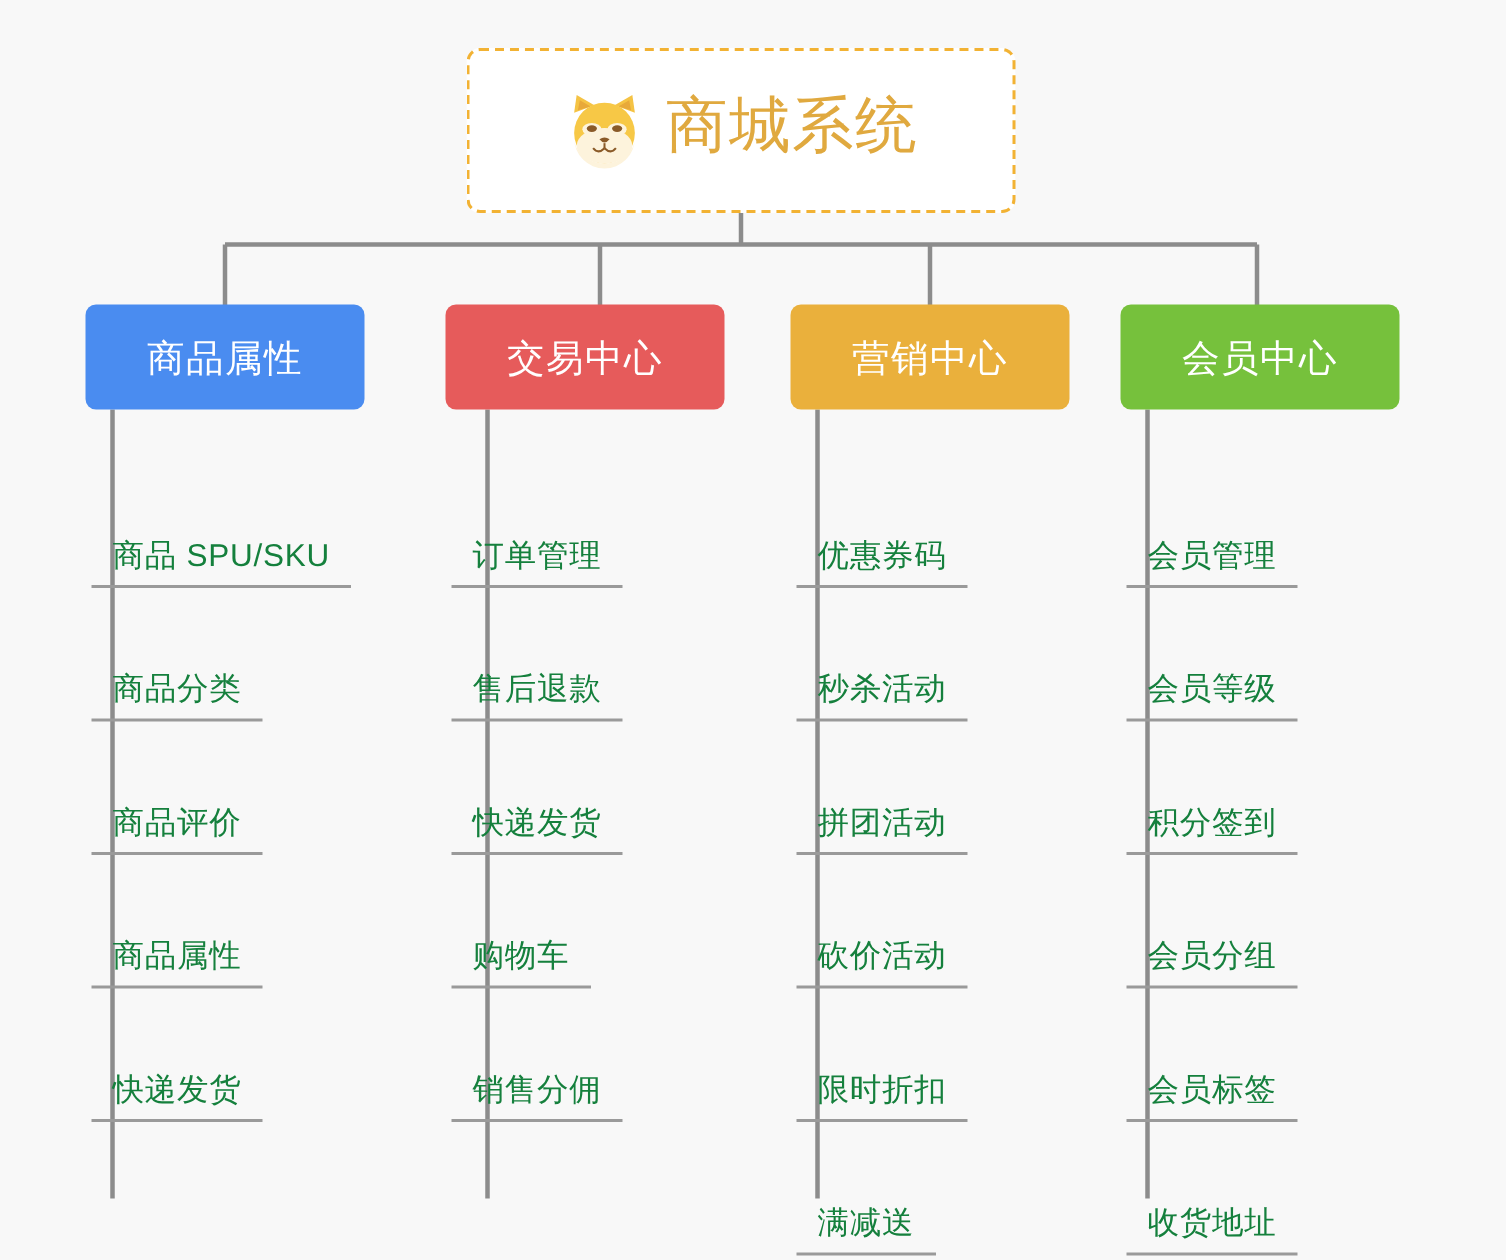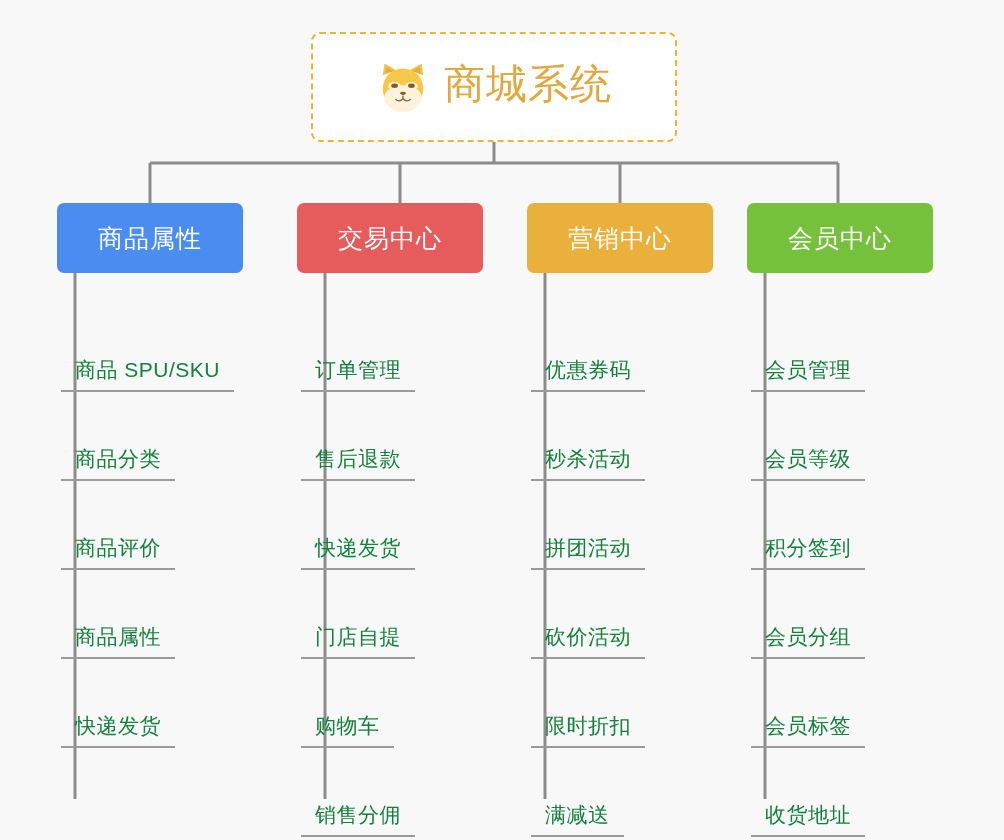--- a/index.html
+++ b/index.html
@@ -195,23 +195,20 @@
       <div class="item">
           <span class="item-label">订单管理</span>
         </div>
       <div class="item">
           <span class="item-label">售后退款</span>
         </div>
       <div class="item">
           <span class="item-label">快递发货</span>
         </div>
       <div class="item">
-          <span class="item-label">门店自提</span>
-        </div>
-      <div class="item">
           <span class="item-label">购物车</span>
         </div>
       <div class="item">
           <span class="item-label">销售分佣</span>
         </div>
     </div>
   </div>
 
   <div class="column col-2">
     <div class="cat-box" style="background:#eab03c">

